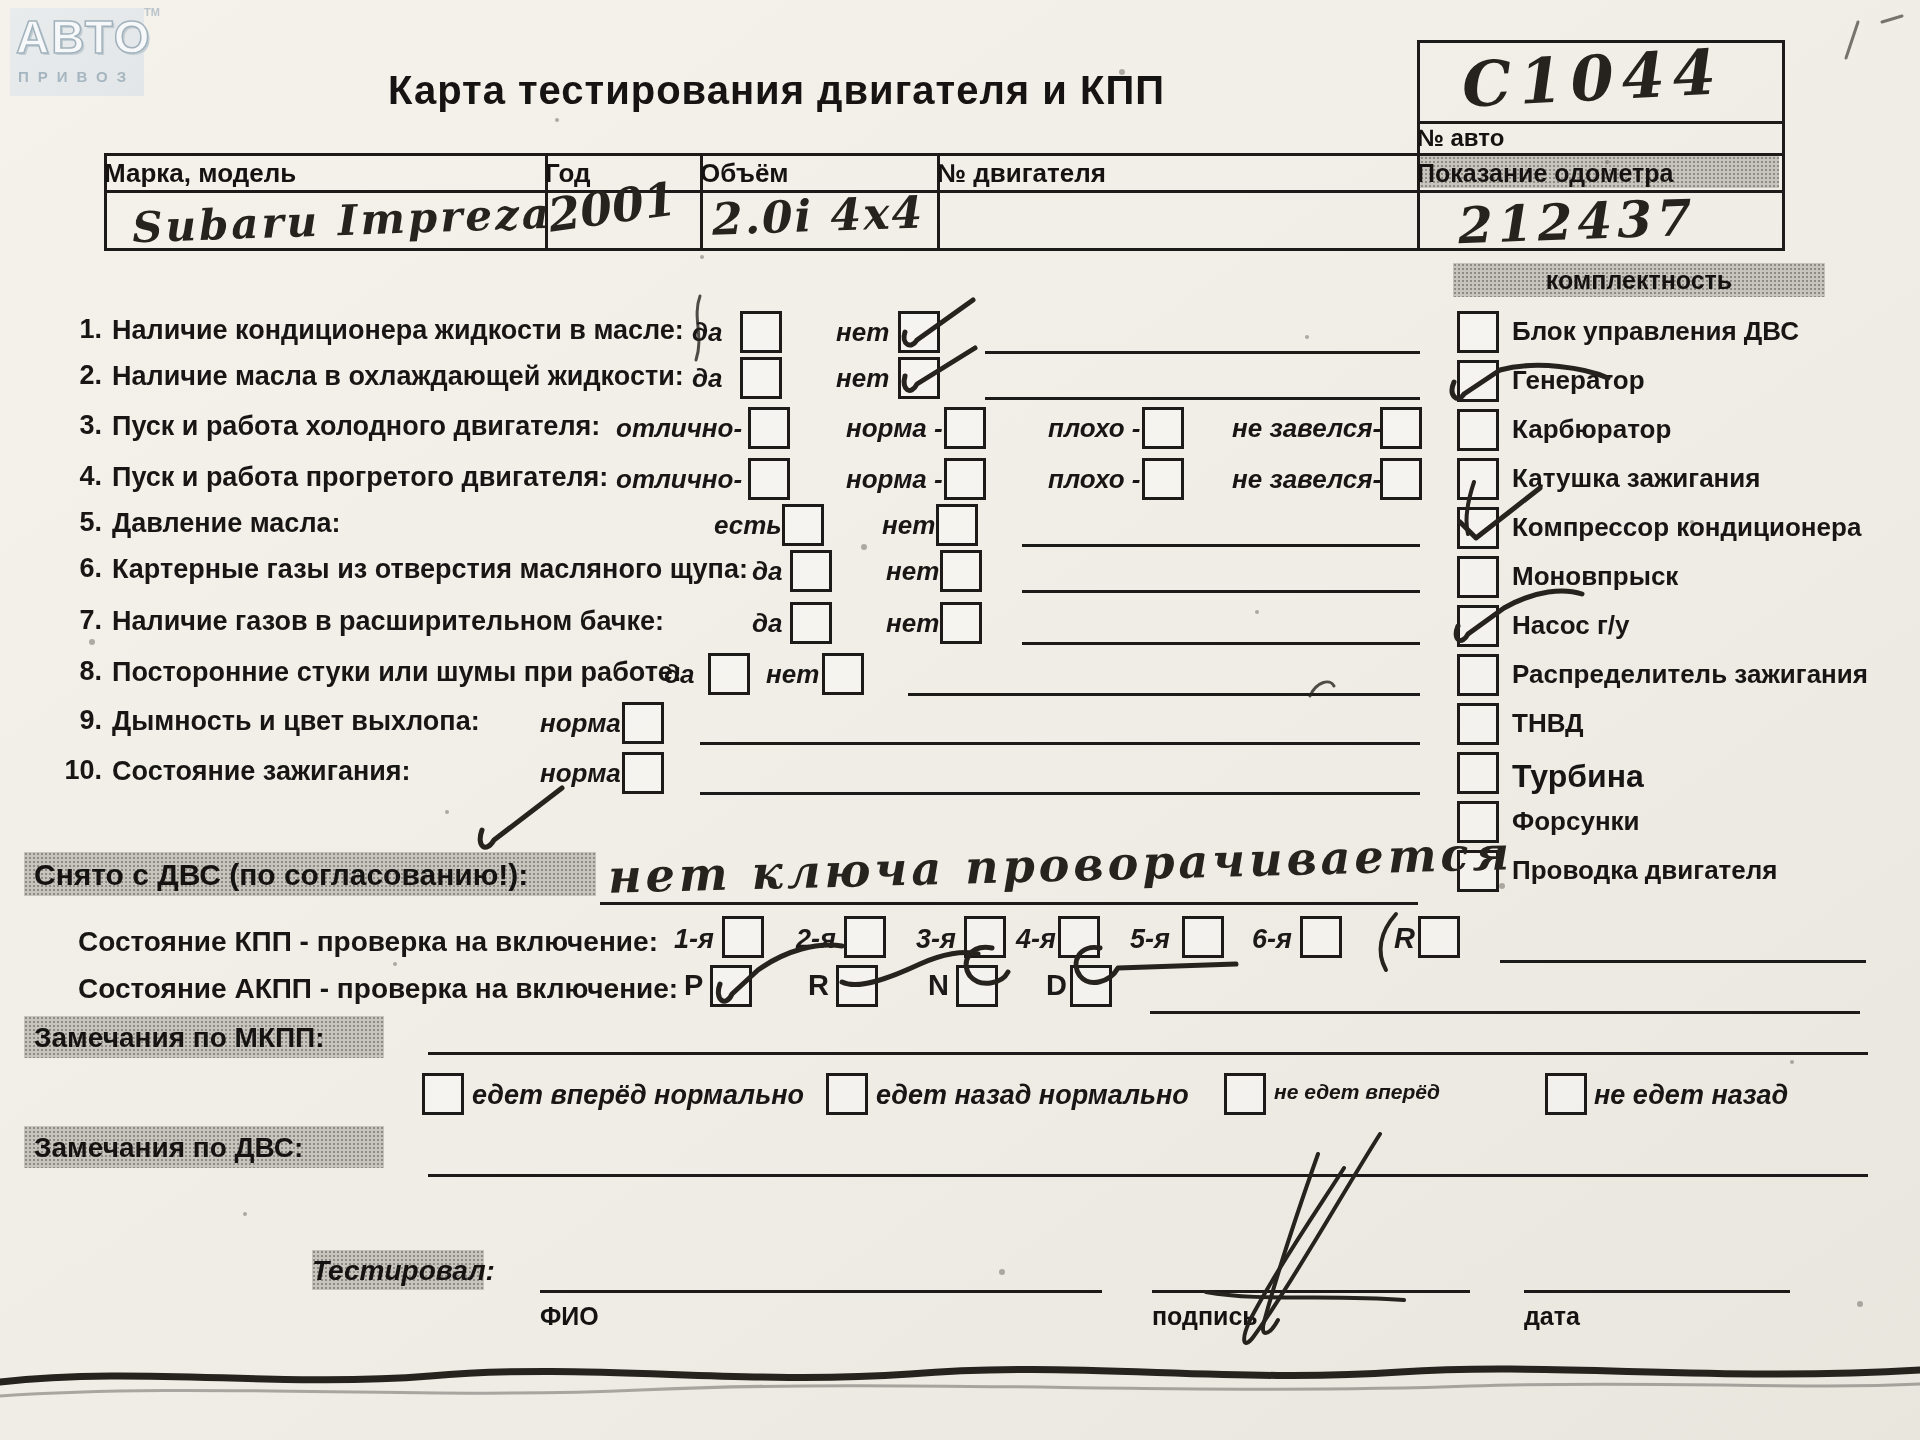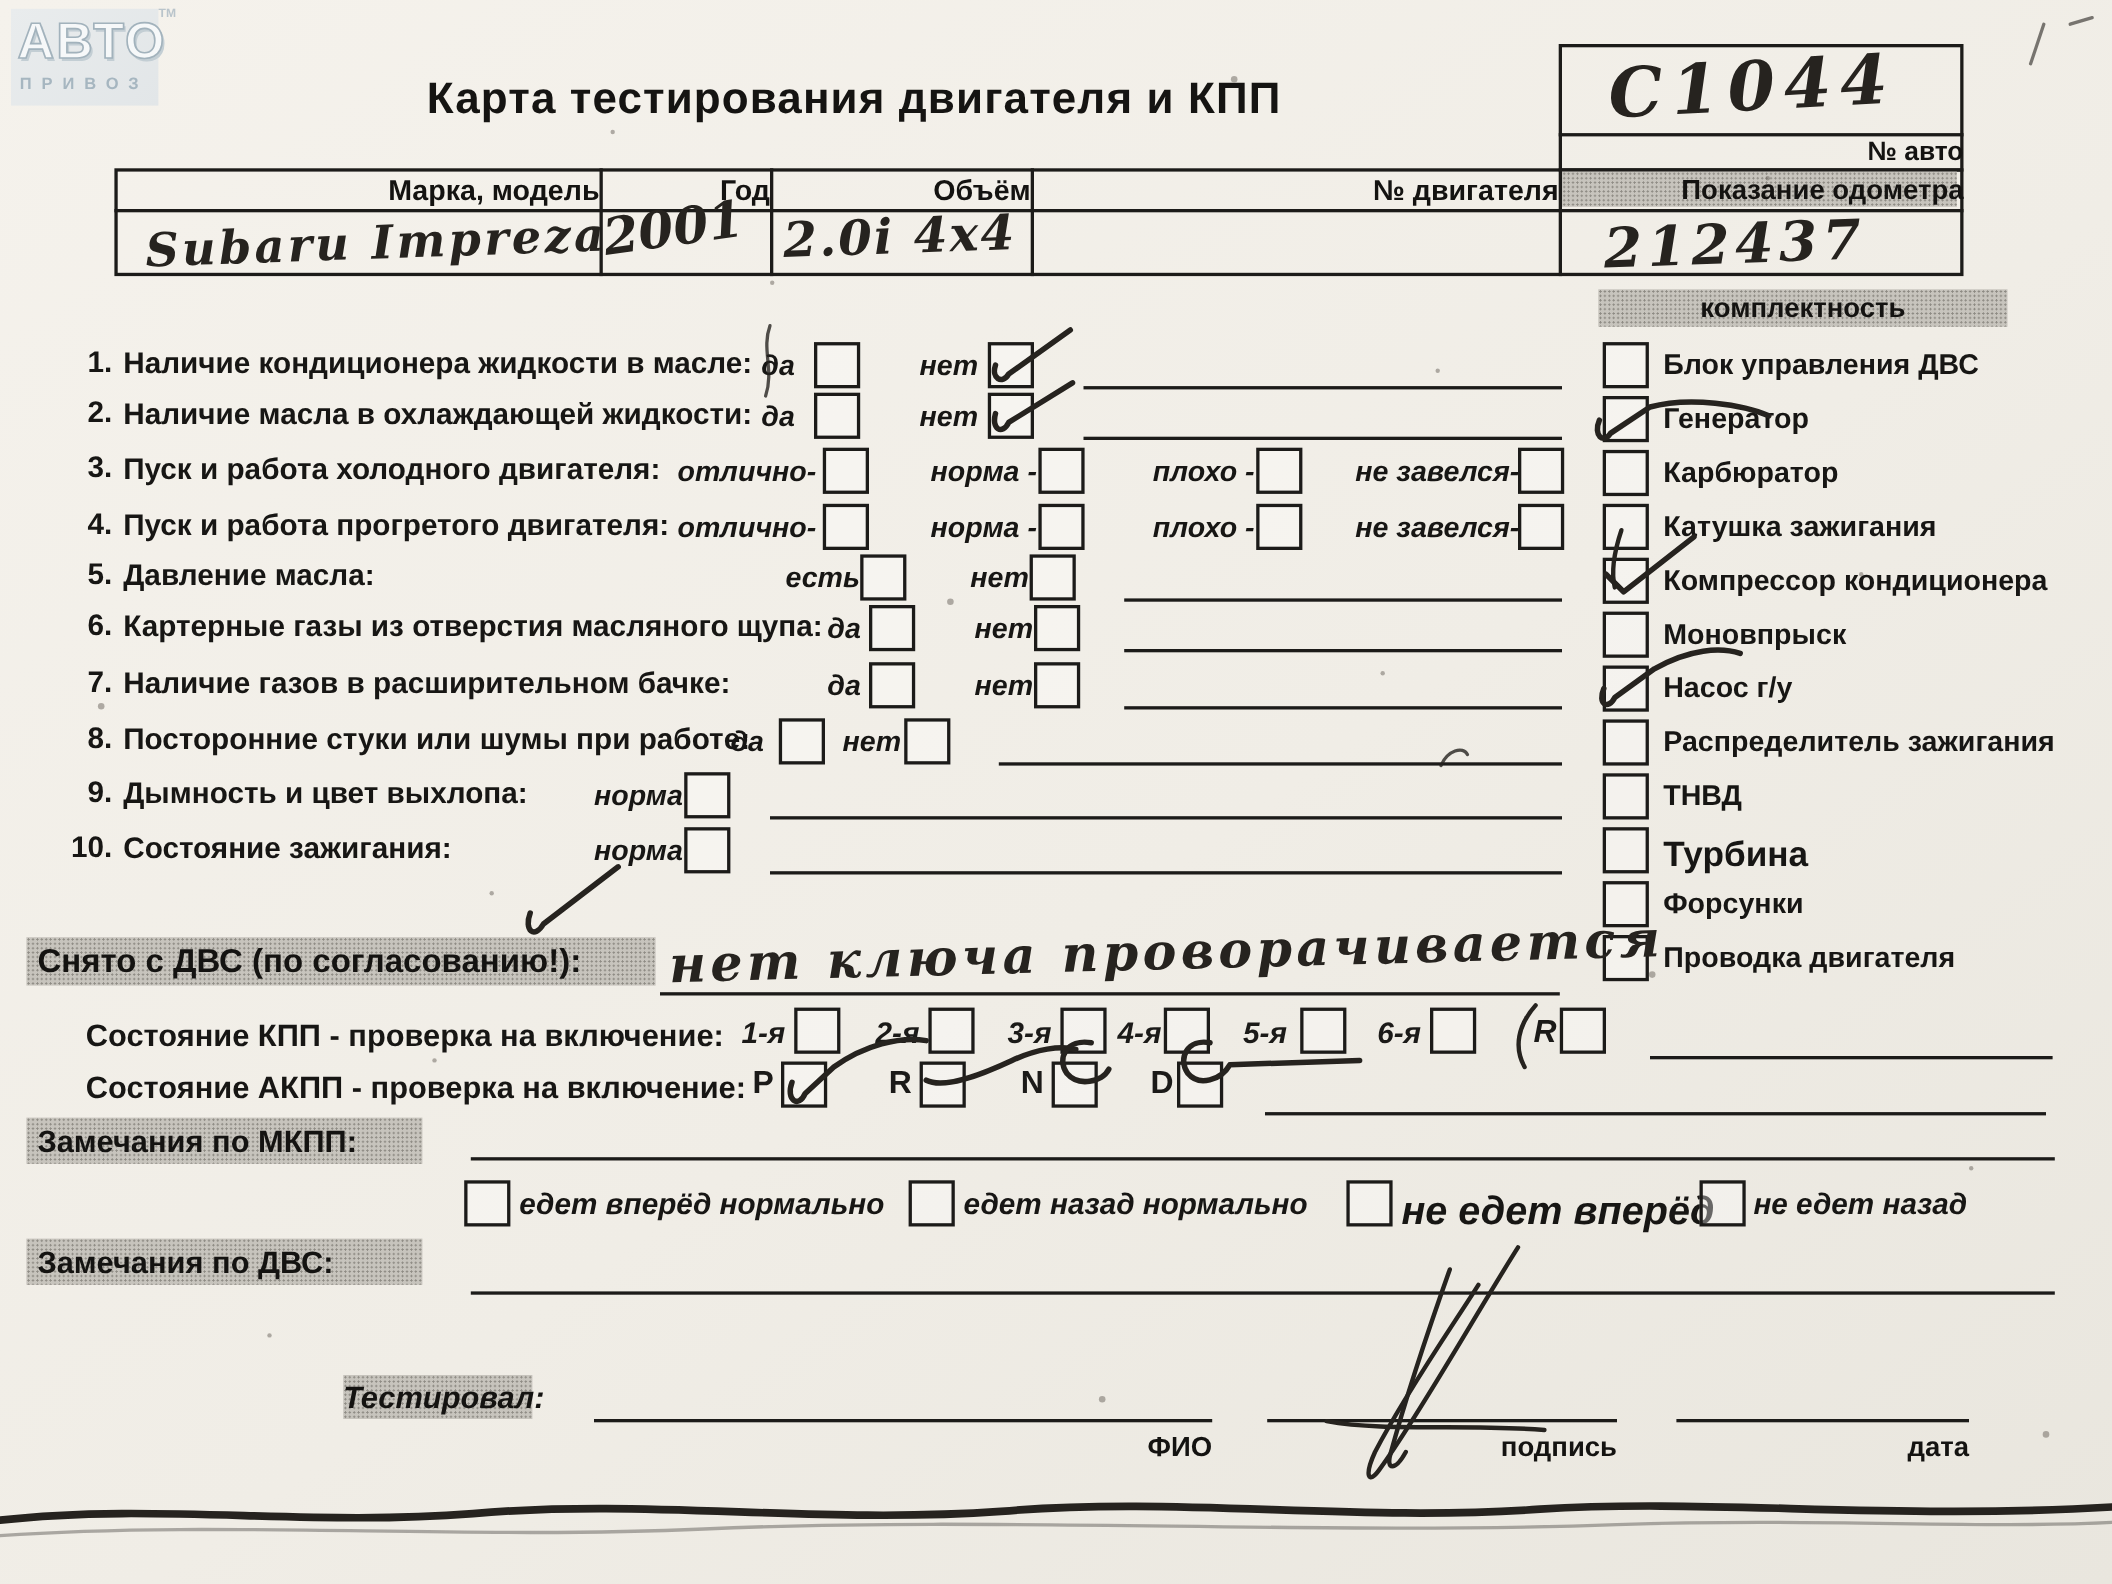--- a/index.html
+++ b/index.html
@@ -13,21 +13,21 @@
   .opt{position:absolute;font:italic 700 26px "Liberation Sans",sans-serif;color:#171614;white-space:nowrap;}
   .gear{position:absolute;font:italic 700 27px "Liberation Sans",sans-serif;white-space:nowrap;}
   .sel{position:absolute;font:700 29px "Liberation Sans",sans-serif;}
   .hline{position:absolute;height:3px;background:#1c1b19;}
   .vline{position:absolute;width:3px;background:#1c1b19;}
   .shade{position:absolute;background:#c7c4bd;background-image:radial-gradient(#8e8b84 .8px,transparent .9px);background-size:4px 4px;}
   .shade .txt{font:700 28px/1 "Liberation Sans",sans-serif;color:#141311;white-space:nowrap;padding:8px 10px;display:block;}
   .hw{position:absolute;font-family:"DejaVu Serif",serif;font-style:italic;font-weight:700;color:#26231f;white-space:nowrap;}
   .mark{position:absolute;pointer-events:none;}
   .mark path{fill:none;stroke:#26231f;stroke-linecap:round;stroke-linejoin:round;}
-  .thead{position:absolute;font:700 26px "Liberation Sans",sans-serif;text-align:right;color:#141311;white-space:nowrap;}
+  .thead{position:absolute;font:700 26px "Liberation Sans",sans-serif;text-align:left;color:#141311;white-space:nowrap;}
   .box{position:absolute;border:3px solid #1c1b19;}
   .title{position:absolute;font:700 40px "Liberation Sans",sans-serif;letter-spacing:1px;color:#151412;white-space:nowrap;}
   .specks{position:absolute;left:700px;top:255px;width:4px;height:4px;border-radius:50%;background:#6b655e;opacity:.5;
     box-shadow:605px 80px 0 0 #6b655e, 162px 290px 0 1px #6b655e, -307px 707px 0 0 #6b655e,
       800px 629px 0 1px #6b655e, -457px 957px 0 0 #6b655e, 1158px 1047px 0 1px #6b655e,
       -145px -137px 0 0 #6b655e, 420px -185px 0 1px #6b655e, 990px 265px 0 0 #6b655e,
       -610px 385px 0 1px #6b655e, 1090px 805px 0 0 #6b655e, 300px 1015px 0 1px #6b655e,
       -255px 555px 0 0 #6b655e, 555px 355px 0 0 #6b655e, 905px -95px 0 0 #6b655e;}
   .logo{position:absolute;left:10px;top:8px;width:134px;height:88px;background:linear-gradient(135deg,#e9eced 0%,#e2e6e8 100%);}
   .logo .brand{display:block;font:900 46px/1 "Liberation Sans",sans-serif;color:#f6f8f9;
@@ -282,21 +282,21 @@
     <span class="txt">Замечания по МКПП:</span>
   </div>
   <div class="hline" style="left:428px;top:1052px;width:1440px;"></div>
 
   <div class="abs" style="left:0;top:1073px;width:1920px;height:46px;">
     <span class="cb" style="left:422px;top:0;"></span>
     <span class="opt" style="left:472px;top:7px;font-size:27px;">едет вперёд нормально</span>
     <span class="cb" style="left:826px;top:0;"></span>
     <span class="opt" style="left:876px;top:7px;font-size:27px;">едет назад нормально</span>
     <span class="cb" style="left:1224px;top:0;"></span>
-    <span class="opt" style="left:1274px;top:7px;font-size:36px;">не едет вперёд</span>
+    <span class="opt" style="left:1274px;top:7px;font-size:21px;">не едет вперёд</span>
     <span class="cb" style="left:1545px;top:0;"></span>
     <span class="opt" style="left:1594px;top:7px;font-size:27px;">не едет назад</span>
   </div>
 
   <div class="shade" style="left:24px;top:1126px;width:360px;height:42px;">
     <span class="txt">Замечания по ДВС:</span>
   </div>
   <div class="hline" style="left:428px;top:1174px;width:1440px;"></div>
 
   <div class="shade" style="left:312px;top:1250px;width:172px;height:40px;">

